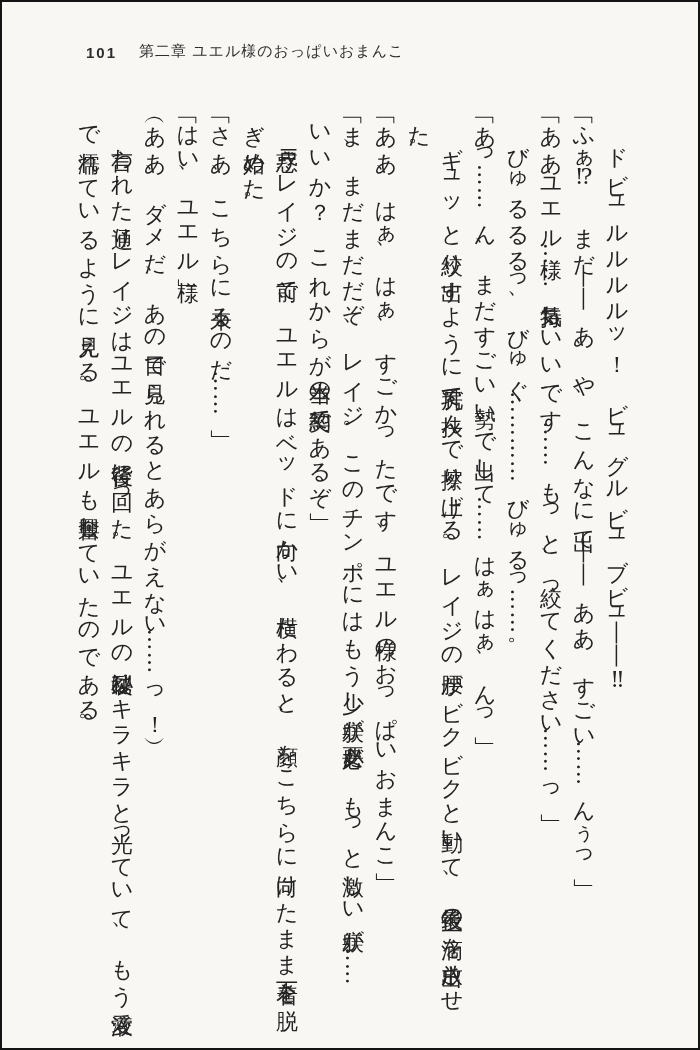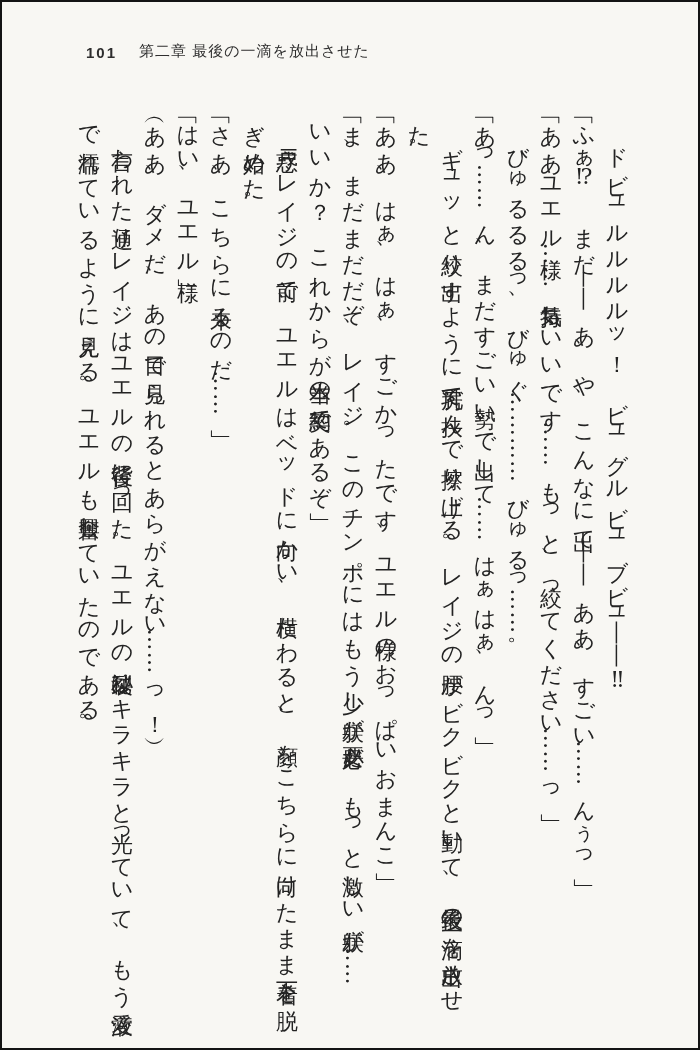--- a/index.html
+++ b/index.html
@@ -56,21 +56,21 @@
     text-indent: 1em;
   }
 </style>
 </head>
 <body>
 
 <div class="page">
 
   <div class="running-head">
     <span class="folio">101</span>
-    <span class="chapter">第二章 最後の一滴を放出させた</span>
+    <span class="chapter">第二章 ユエル様のおっぱいおまんこ</span>
   </div>
 
   <div class="text-block">
     <p class="para indent">ドビュルルルルッ！　ビュグルビュブビュ――‼</p>
     <p class="para">「ふぁ⁉　まだ――あ、や、こんなに出て――ああ、すごい……んぅっ」</p>
     <p class="para">「ああユエル様……気持ちいいです……もっと、絞ってください……っ」</p>
     <p class="para indent">びゅるるるっ、びゅぐ…………びゅるっ……。</p>
     <p class="para">「あっ……ん、まだすごい勢いで出して……はぁはぁ、んっ」</p>
     <p class="para indent">ギュッと絞り出すように乳房で挟んで擦り上げる。レイジの腰がビクビクと動いて、最後の一滴を放出させた。</p>
     <p class="para">「ああ、はぁ、はぁ、すごかったです、ユエル様のおっぱいおまんこ」</p>

